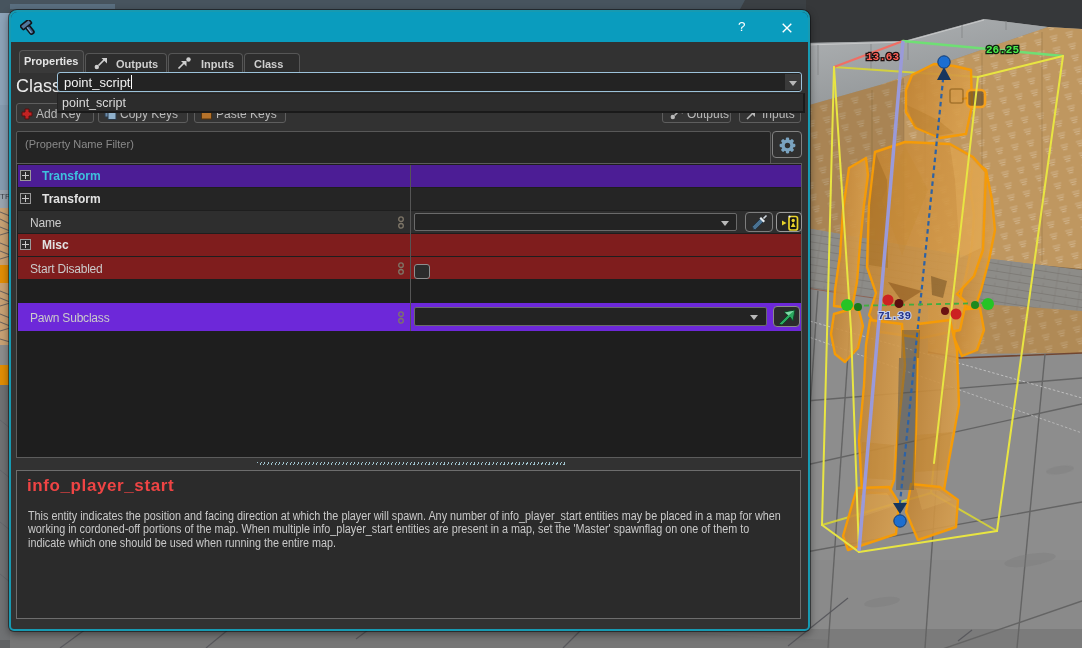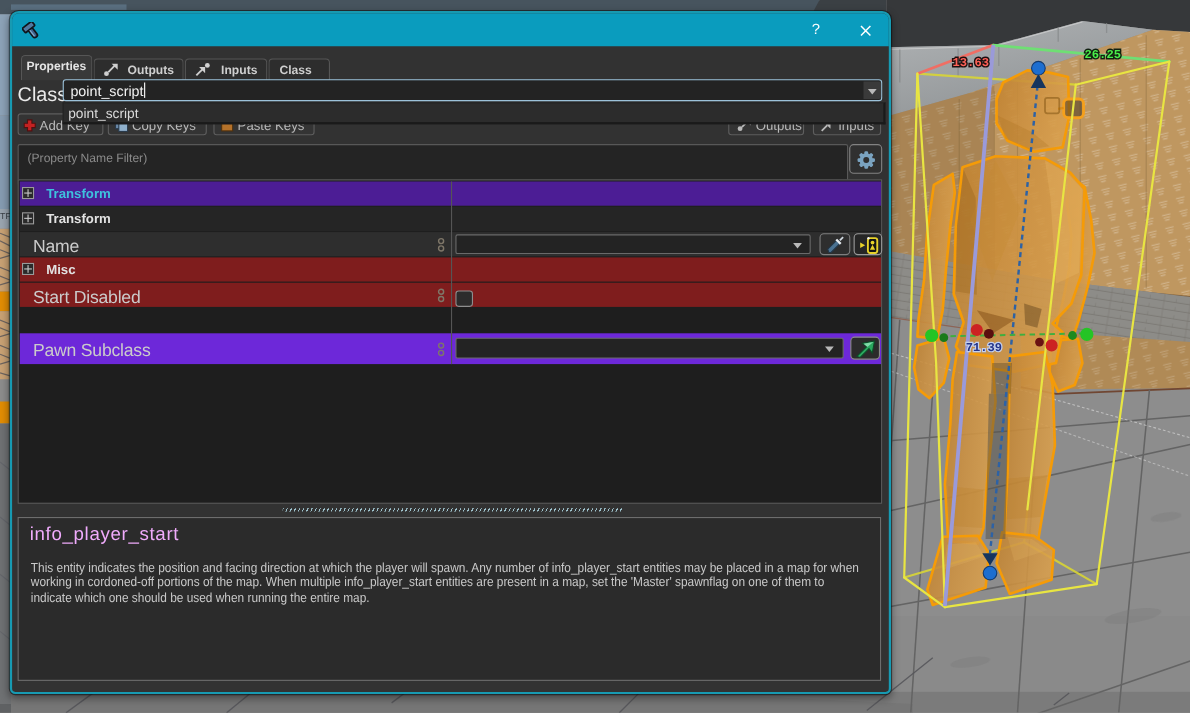--- a/index.html
+++ b/index.html
@@ -25,33 +25,33 @@
 #ddpanel{left:46px;top:81px;width:748px;height:20px;background:#2c2c2c;
 border:1px solid #242424;border-right:2px solid #1a1a1a;border-bottom:2px solid #1a1a1a;z-index:5;}
 #dditem{left:4px;top:2px;font-size:12.5px;color:#dadada;white-space:nowrap;}
 .tbtn{top:91px;height:20px;background:#343434;border:1px solid #5e5e5e;border-radius:3px;
 color:#b9b9b9;font-size:12px;white-space:nowrap;z-index:2;}
 #filter{left:5px;top:119px;width:755px;height:38px;background:#242424;border:1px solid #585858;border-radius:2px;}
 #filtertxt{left:8px;top:6px;font-size:11px;color:#8a8a8a;white-space:nowrap;}
 #gearbtn{left:761px;top:119px;width:30px;height:27px;background:#303030;border:1px solid #828282;border-radius:4px;}
 #grid{left:5px;top:151px;width:786px;height:295px;background:#1e1e1e;border:1px solid #5c5c5c;}
 .row{left:1px;width:783px;}
-.rowlbl{position:absolute;left:12px;top:5px;font-size:16px;letter-spacing:-0.2px;color:#cbcbcb;white-space:nowrap;}
+.rowlbl{position:absolute;left:12px;top:5px;font-size:12px;letter-spacing:-0.2px;color:#cbcbcb;white-space:nowrap;}
 .seclbl{position:absolute;left:24px;top:4px;font-size:12px;font-weight:bold;color:#e2e2e2;white-space:nowrap;}
 .plus{position:absolute;left:2px;top:5px;width:11px;height:11px;border:1px solid #9a9a9a;background:#2a2a2a;}
 .plus:before{content:"";position:absolute;left:1px;top:4px;width:7px;height:1px;background:#c8c8c8;}
 .plus:after{content:"";position:absolute;left:4px;top:1px;width:1px;height:7px;background:#c8c8c8;}
 .link{position:absolute;left:378px;top:4px;}
 .cbox{position:absolute;left:396px;top:7px;width:16px;height:15px;border:1.5px solid #8e8e8e;border-radius:3px;background:#2c2c2c;}
 .combo{position:absolute;background:#232323;border:1px solid #6a6a6a;border-radius:2px;}
 .carrow{position:absolute;width:0;height:0;border-left:4.5px solid transparent;border-right:4.5px solid transparent;border-top:5px solid #b9b9b9;}
 #split{left:246px;top:450px;width:310px;height:4px;
 background:repeating-linear-gradient(115deg,#9fc3cd 0 1px,transparent 1px 3.4px);height:3px;}
 #help{left:5px;top:458px;width:785px;height:149px;background:#2b2b2b;border:1px solid #6d6d6d;}
-#helph{left:10px;top:5px;font-size:17px;font-weight:normal;color:#f0abfc;letter-spacing:0.6px;white-space:nowrap;}
+#helph{left:10px;top:5px;font-size:17px;font-weight:bold;color:#ef4444;letter-spacing:0.6px;white-space:nowrap;}
 #helpp{left:11px;top:39px;width:850px;font-size:12px;line-height:13.4px;color:#c9c9c9;transform:scaleX(0.9);transform-origin:0 0;white-space:nowrap;}
 </style>
 </head>
 <body>
 <svg id="bg" width="1082" height="648" viewBox="0 0 1082 648">
 <defs>
 <pattern id="wt" width="16" height="12" patternUnits="userSpaceOnUse" patternTransform="rotate(-14)">
   <g fill="#ffffff" opacity="0.26">
     <rect x="1.5" y="1.5" width="8" height="1.1" rx="0.5"></rect>
     <rect x="2.3" y="3.8" width="6.3" height="1.1" rx="0.5"></rect>

